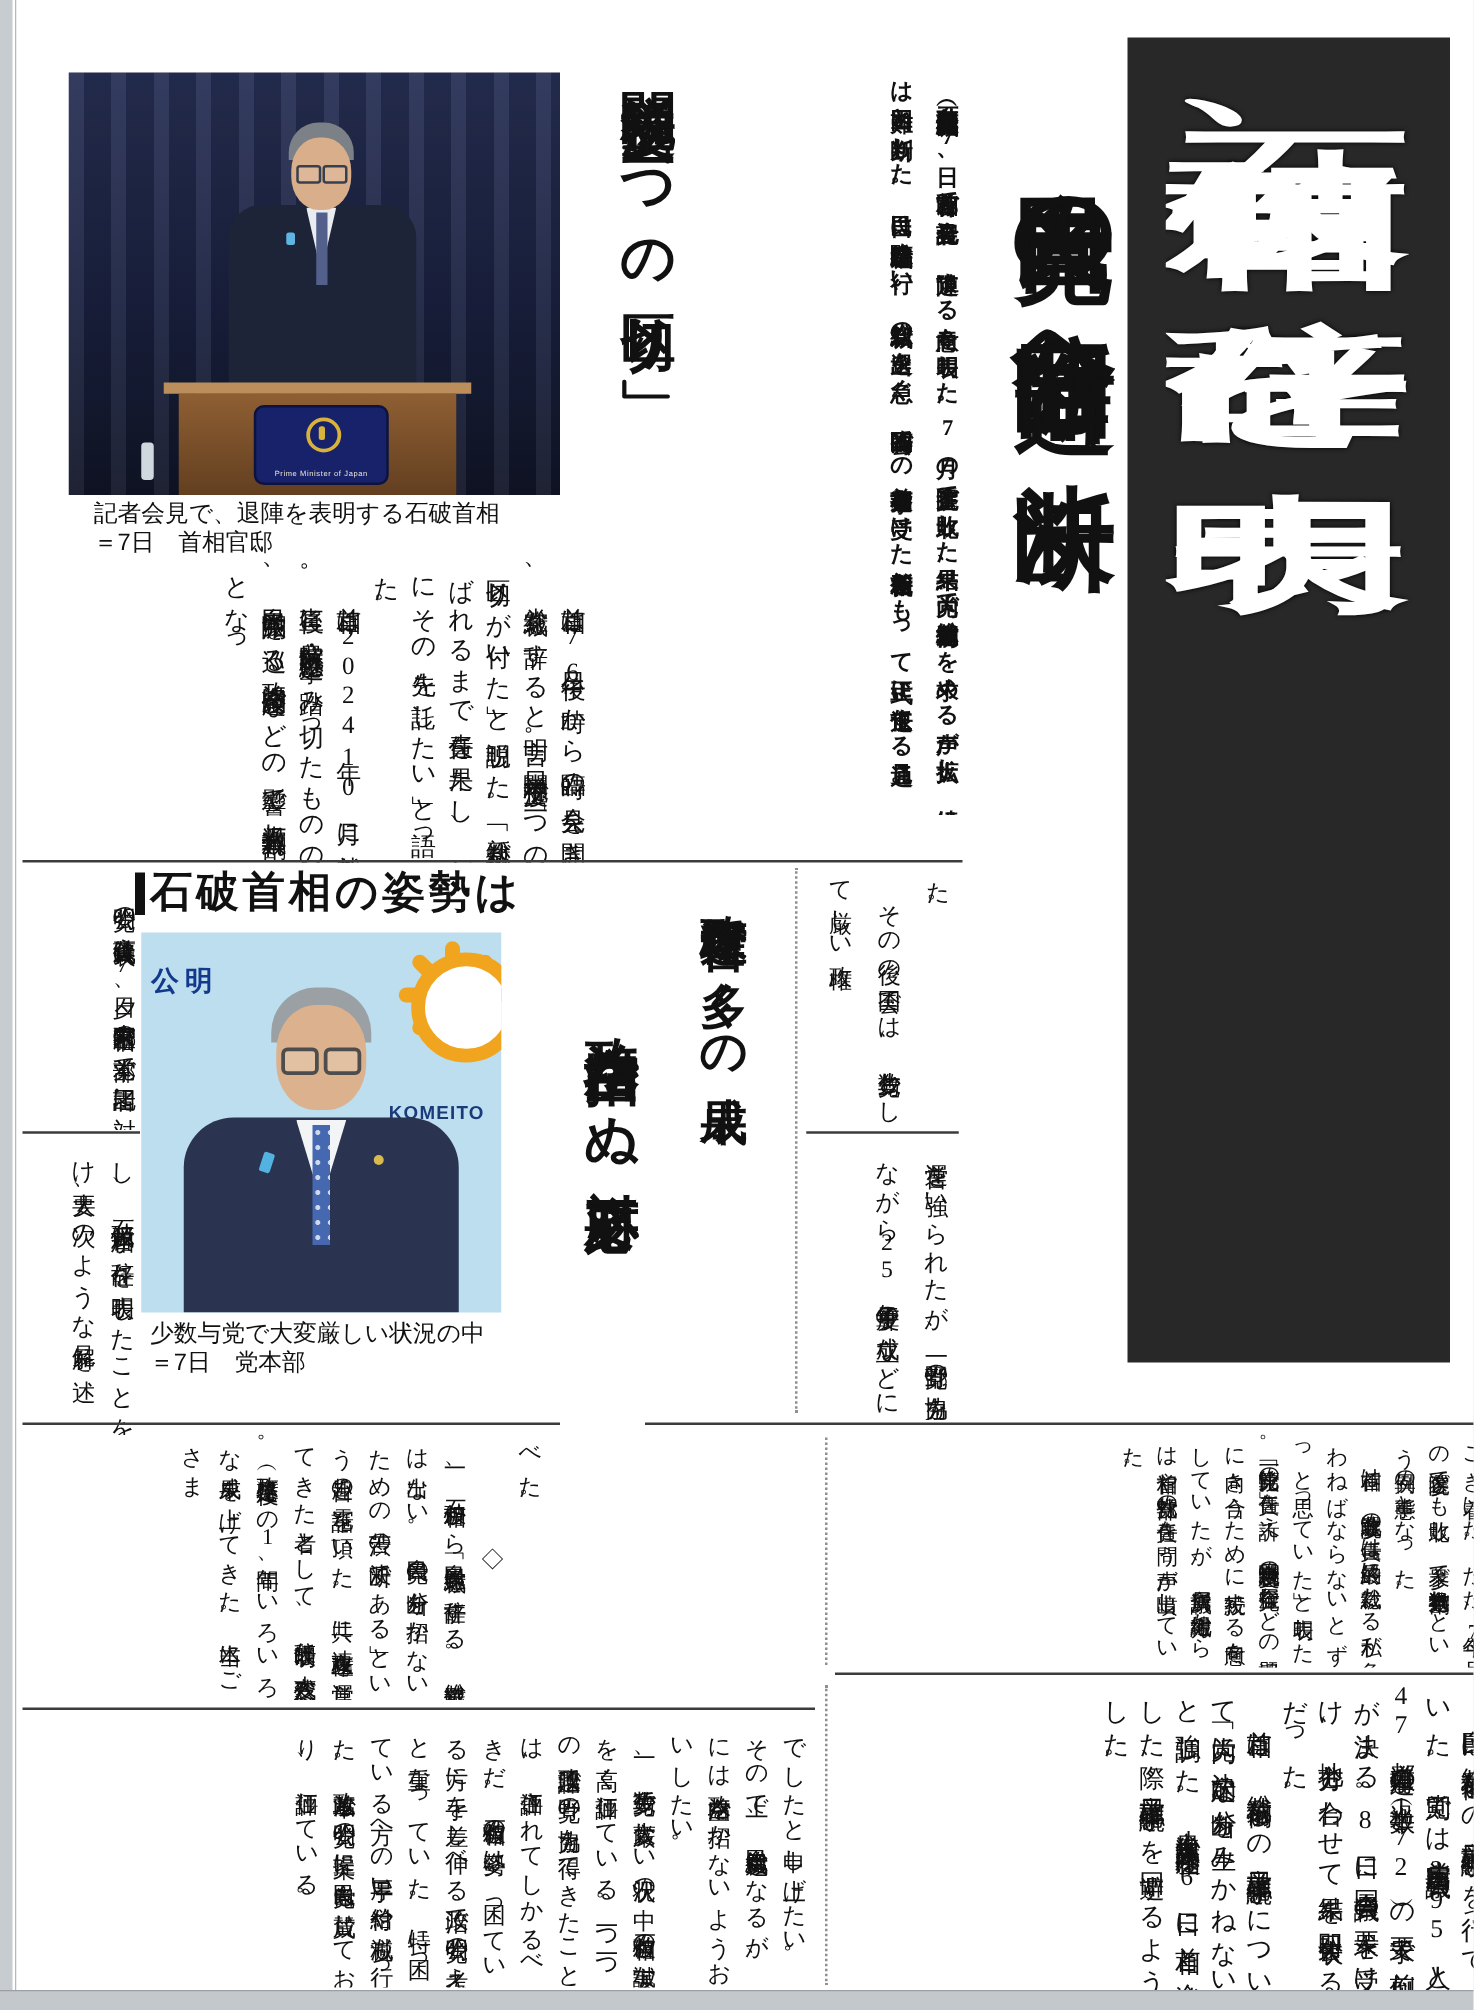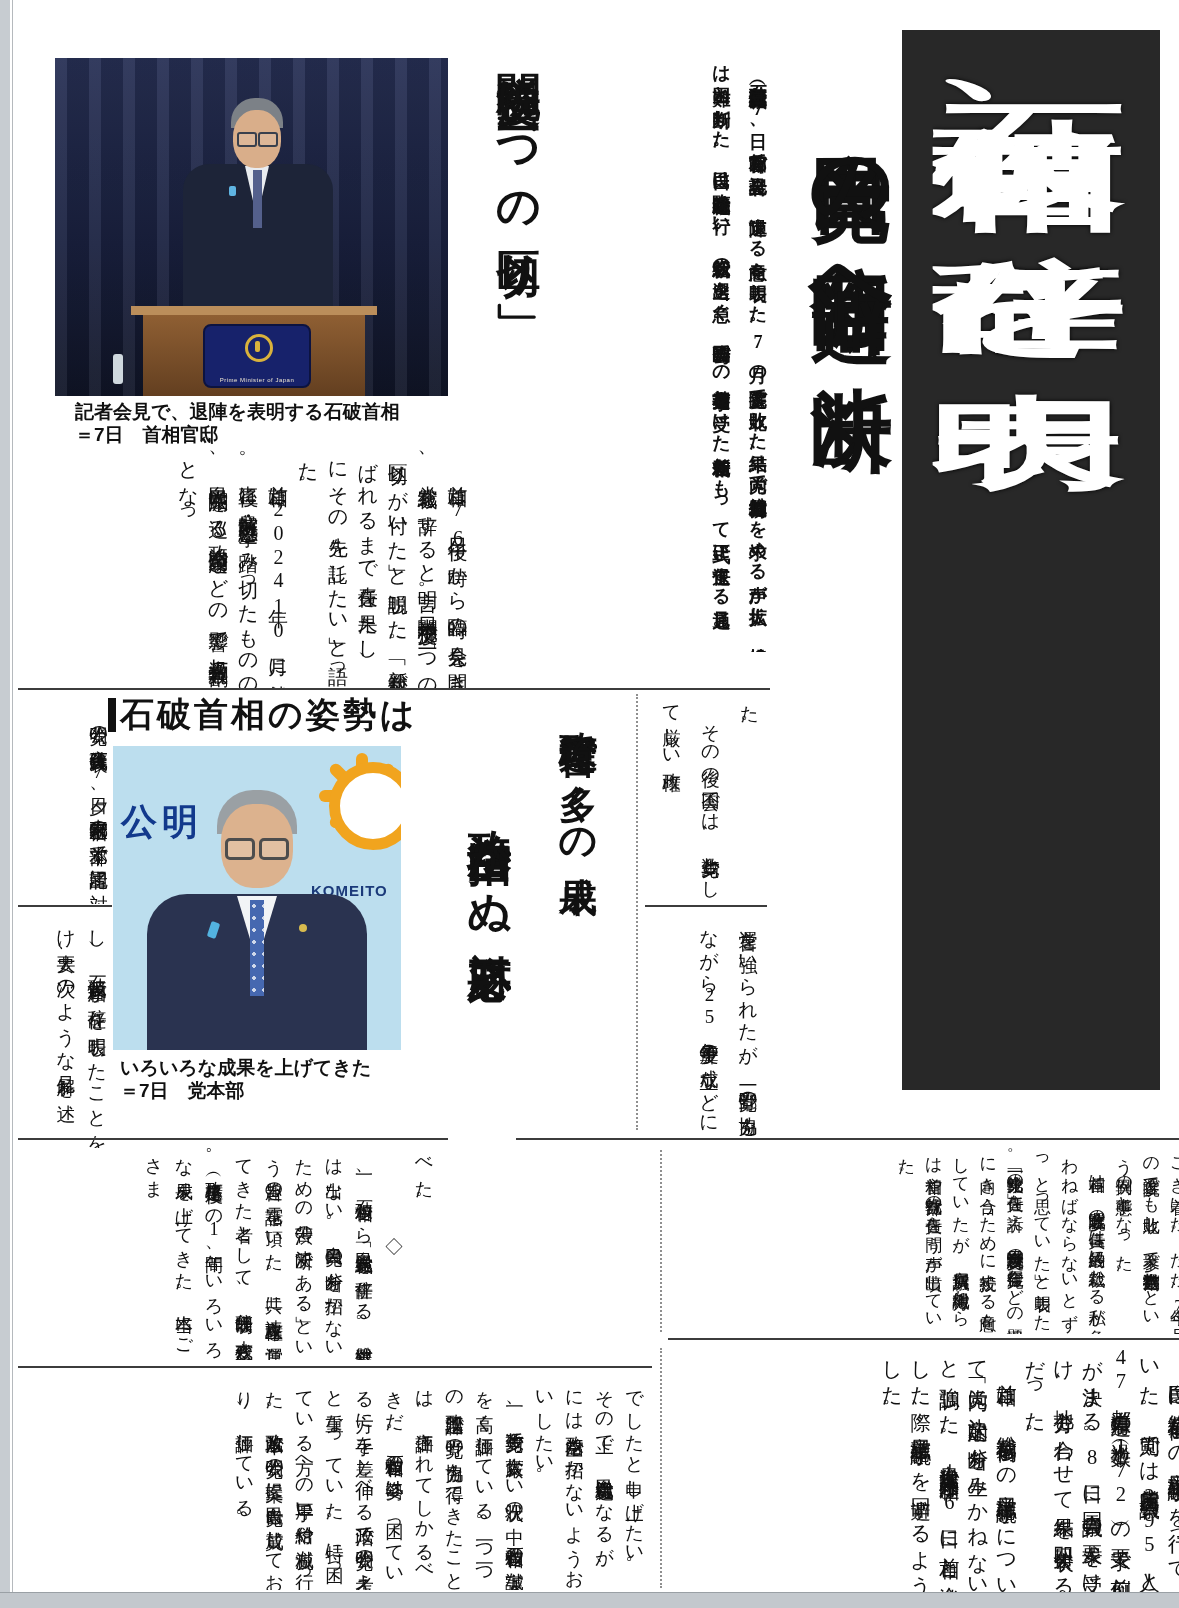--- a/index.html
+++ b/index.html
@@ -37,21 +37,21 @@
           font-weight:900;font-size:34px;letter-spacing:3px;line-height:44px;}
   #kickerbar{left:108px;top:698px;width:8px;height:34px;background:#111;}
   #h2main{left:527px;top:702px;width:70px;height:400px;font-size:38px;font-weight:800;letter-spacing:2px;line-height:1;}
   #h2sub{left:455px;top:795px;width:56px;height:525px;font-size:44px;font-weight:600;letter-spacing:3px;line-height:1;}
 
   #lead1{left:18px;top:692px;width:95px;height:212px;font-size:18.5px;letter-spacing:0.8px;line-height:31px;}
   #lead2{left:18px;top:916px;width:95px;height:232px;font-size:19px;letter-spacing:2px;line-height:31px;}
   #quote1{left:18px;top:1146px;width:421px;height:214px;font-size:18px;letter-spacing:1.4px;line-height:30px;}
   #quote2{left:18px;top:1378px;width:631px;height:212px;font-size:18.5px;letter-spacing:0.8px;line-height:30px;}
 
-  .caption{font-family:"Liberation Sans",sans-serif;font-weight:700;font-size:19px;line-height:23px;white-space:pre-wrap;}
+  .caption{font-family:"Liberation Sans",sans-serif;font-weight:400;font-size:19px;line-height:23px;white-space:pre-wrap;}
   #cap1{left:75px;top:400px;width:380px;height:48px;}
   #cap2{left:120px;top:1056px;width:310px;height:48px;}
 
   
   #photo1{left:55px;top:58px;width:393px;height:338px;overflow:hidden;
           background:linear-gradient(180deg,#273055 0%,#1a2140 55%,#101527 100%);}
   #photo1 .curtain{position:absolute;inset:0;
      background:repeating-linear-gradient(90deg,rgba(255,255,255,0.06) 0 12px,rgba(0,0,0,0.12) 12px 34px);}
   .p1-hair{position:absolute;left:176px;top:40px;width:52px;height:30px;background:#7c8187;border-radius:24px 24px 0 0;}
   .p1-head{position:absolute;left:178px;top:52px;width:48px;height:58px;background:#d9ae8a;border-radius:46%;}
@@ -72,21 +72,21 @@
   .p1-platetext{position:absolute;left:0;bottom:3px;width:100%;text-align:center;color:#efe7d2;
      font-family:"Liberation Sans",sans-serif;font-size:6px;letter-spacing:0.5px;}
   .p1-bottle{position:absolute;left:58px;top:296px;width:10px;height:30px;background:#cfd8de;border-radius:3px;}
 
   
   #photo2{left:113px;top:746px;width:288px;height:304px;overflow:hidden;background:#bcdeee;}
   .p2-sunray{position:absolute;left:206px;top:44px;width:86px;height:12px;background:#f1a41e;border-radius:6px;}
   .p2-sun{position:absolute;left:216px;top:16px;width:66px;height:66px;background:#ffffff;
           border:11px solid #f1a41e;border-radius:50%;}
   .p2-jp{position:absolute;left:8px;top:24px;font-family:"Liberation Sans",sans-serif;font-weight:900;
-         font-size:36px;color:#12398c;letter-spacing:5px;margin-top:28px;}
+         font-size:22px;color:#12398c;letter-spacing:5px;}
   .p2-en{position:absolute;left:198px;top:136px;font-family:Liberation Sans, sans-serif;font-weight:800;
          font-size:15px;color:#1b3a7a;letter-spacing:1px;}
   .p2-hair{position:absolute;left:104px;top:44px;width:80px;height:44px;background:#9aa0a4;border-radius:36px 36px 0 0;}
   .p2-head{position:absolute;left:108px;top:58px;width:72px;height:84px;background:#dcb28e;border-radius:44%;}
   .p2-glass{position:absolute;top:92px;width:24px;height:16px;border:3px solid #4d4d4d;border-radius:5px;background:rgba(255,255,255,.18);}
   .p2-suit{position:absolute;left:34px;top:148px;width:220px;height:156px;background:#2a3350;border-radius:40px 40px 0 0;}
   .p2-shirt{position:absolute;left:124px;top:150px;width:40px;height:66px;background:#f2f4f6;clip-path:polygon(0 0,100% 0,50% 100%);}
   .p2-tie{position:absolute;left:137px;top:154px;width:14px;height:96px;
      background:radial-gradient(circle 2px at 4px 6px,#cfd8ea 2px,transparent 2px) 0 0/10px 12px,#4668b0;}
   .p2-pin{position:absolute;left:96px;top:176px;width:9px;height:16px;background:#53b3e0;border-radius:2px;transform:rotate(18deg);}
@@ -162,21 +162,21 @@
     <div class="p2-suit"></div>
     <div class="p2-shirt"></div>
     <div class="p2-tie"></div>
     <div class="p2-pin"></div>
     <div class="p2-badge"></div>
     <div class="p2-hair"></div>
     <div class="p2-head"></div>
     <div class="p2-glass" style="left:112px;"></div>
     <div class="p2-glass" style="left:146px;"></div>
   </div>
-  <div id="cap2" class="abs caption">いろいろな成果を上げてきた
+  <div id="cap2" class="abs caption">少数与党で大変厳しい状況の中
 ＝7日　党本部</div>
 
   <div id="lead1" class="abs v">　公明党の斉藤鉄夫代表は7日夕、東京都新宿区の党本部で記者団に対</div>
   <div id="lead2" class="abs v">し、石破茂首相が辞任を表明したことを受け大要、次のような見解を述</div>
   <div id="quote1" class="abs v">べた。
 　　　　◇
 　一、石破首相から「自民党総裁を辞任する。総裁選挙には出ない。自民党の分断を招かないための苦渋の決断である」という趣旨の電話を頂いた。共に連立政権を運営してきた者として、辞任表明は大変残念だ。（政権発足後）この1年間、いろいろな成果を上げてきた。本当にご苦労さま</div>
   <div id="quote2" class="abs v">でしたと申し上げたい。その上で、自民党総裁選になるが、自民党には政治空白を招かないようお願いしたい。
 　一、少数与党で大変厳しい状況の中、石破首相の誠実な答弁を高く評価している。一つ一つの政治課題で野党の協力を得てきたことは、評価されてしかるべきだ。石破首相の姿勢は、困っている方に手を差し伸べる政治で公明党の考え方と重なっていた。特に困っている方への手厚い給付や減税も行った。政治改革も公明党の提案に自民党も賛成しており、評価している。</div>
 

